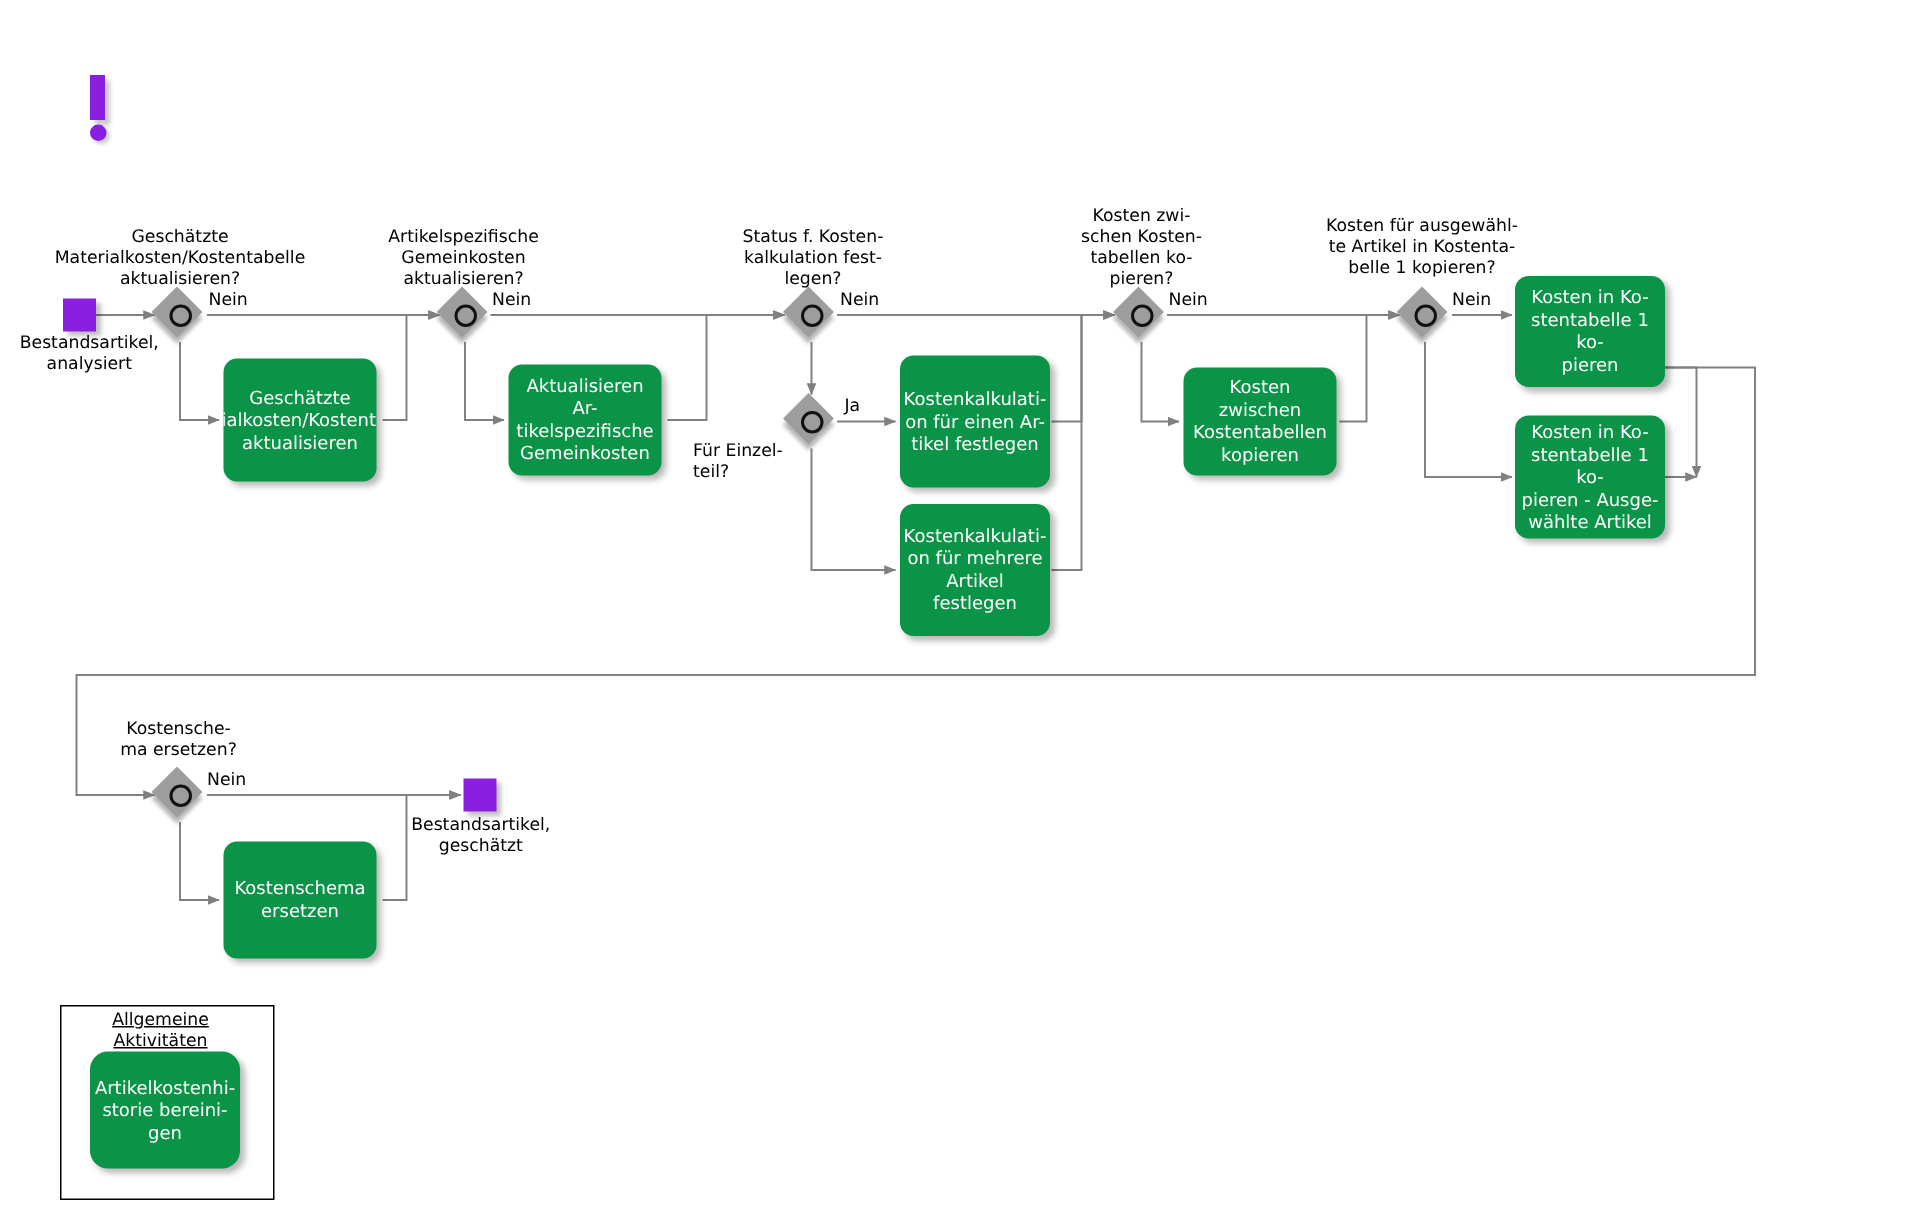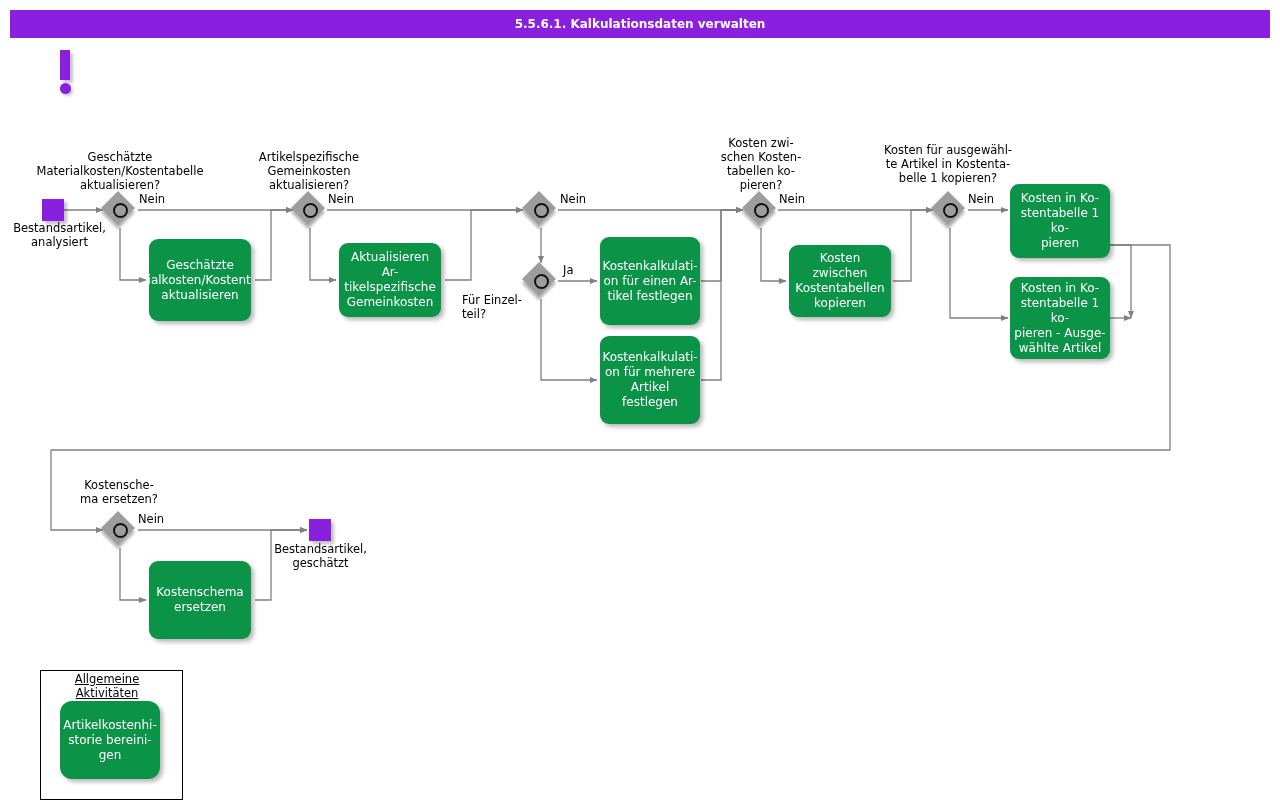--- a/index.html
+++ b/index.html
@@ -70,21 +70,20 @@
   
   .frame{
     position:absolute;border:1.5px solid #000000;background:transparent;
   }
 </style>
 </head>
 <body>
 
 <div id="canvas">
 
-  <div class="titlebar">5.5.6.1. Kalkulationsdaten verwalten</div>
 
   <svg id="wires" viewBox="0 0 1280 810" width="1280" height="810">
     <defs>
       <marker id="ah" markerWidth="9" markerHeight="9" refX="7.5" refY="3.2" orient="auto" markerUnits="userSpaceOnUse">
         <path d="M0,0 L8,3.2 L0,6.4 z" fill="#808080"></path>
       </marker>
     </defs>
     <g fill="none" stroke="#808080" stroke-width="1.3" marker-end="url(#ah)">
 
       <path d="M64,210 L103,210"></path>
@@ -165,20 +164,23 @@
   </div>
   <div class="lbl" style="left:229px;top:150px;width:160px;">Artikelspezifische
 Gemeinkosten
 aktualisieren?</div>
   <div class="edgelbl" style="left:328px;top:193px;">Nein</div>
 
   <div class="node gw" style="left:524px;top:193px;">
     <div class="dia"></div>
     <div class="ring"></div>
   </div>
+  <div class="lbl" style="left:462px;top:150px;width:160px;">Status f.  Kosten-
+kalkulation  fest-
+legen?</div>
   <div class="edgelbl" style="left:560px;top:193px;">Nein</div>
 
   <div class="node gw" style="left:524px;top:264px;">
     <div class="dia"></div>
     <div class="ring"></div>
   </div>
   <div class="lbl left" style="left:462px;top:265px;width:70px;">Für Einzel-
 teil?</div>
   <div class="edgelbl" style="left:563px;top:264px;">Ja</div>
 

